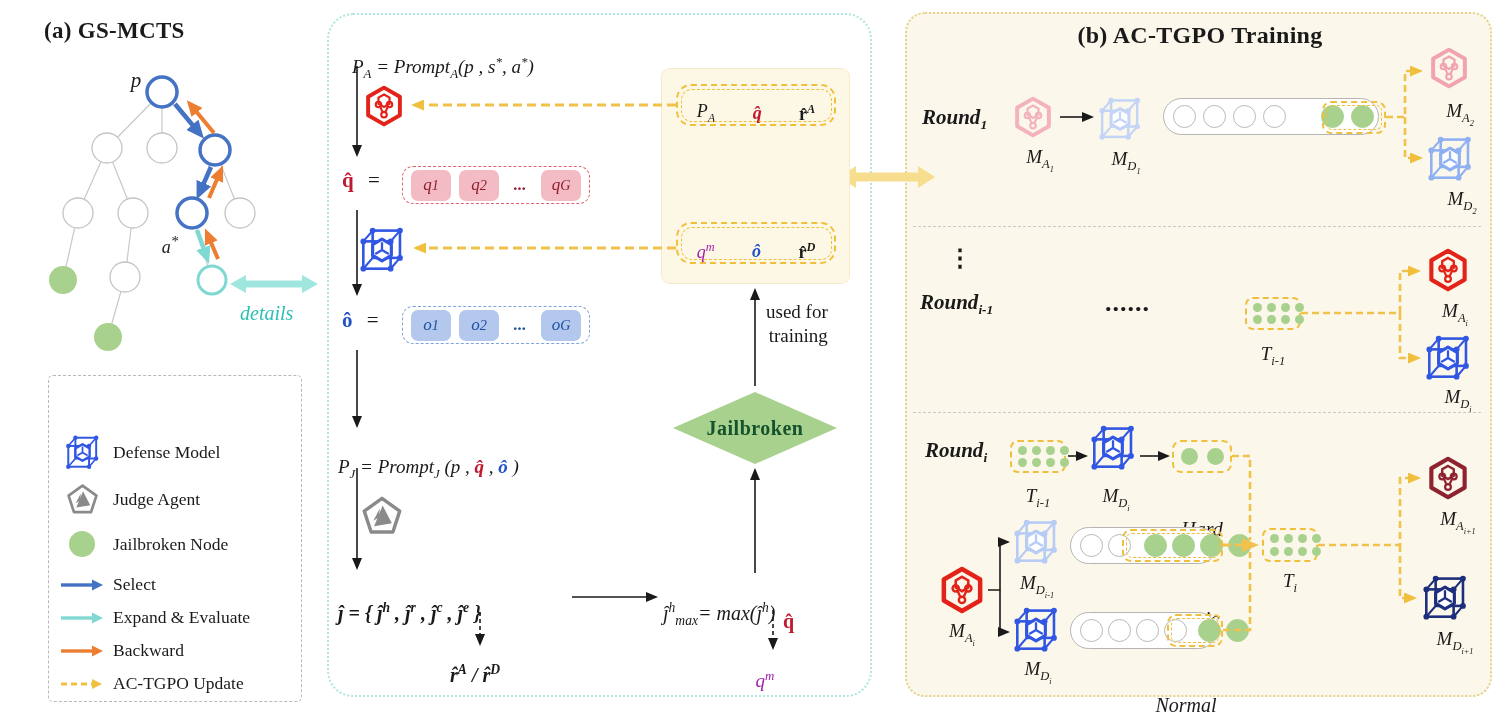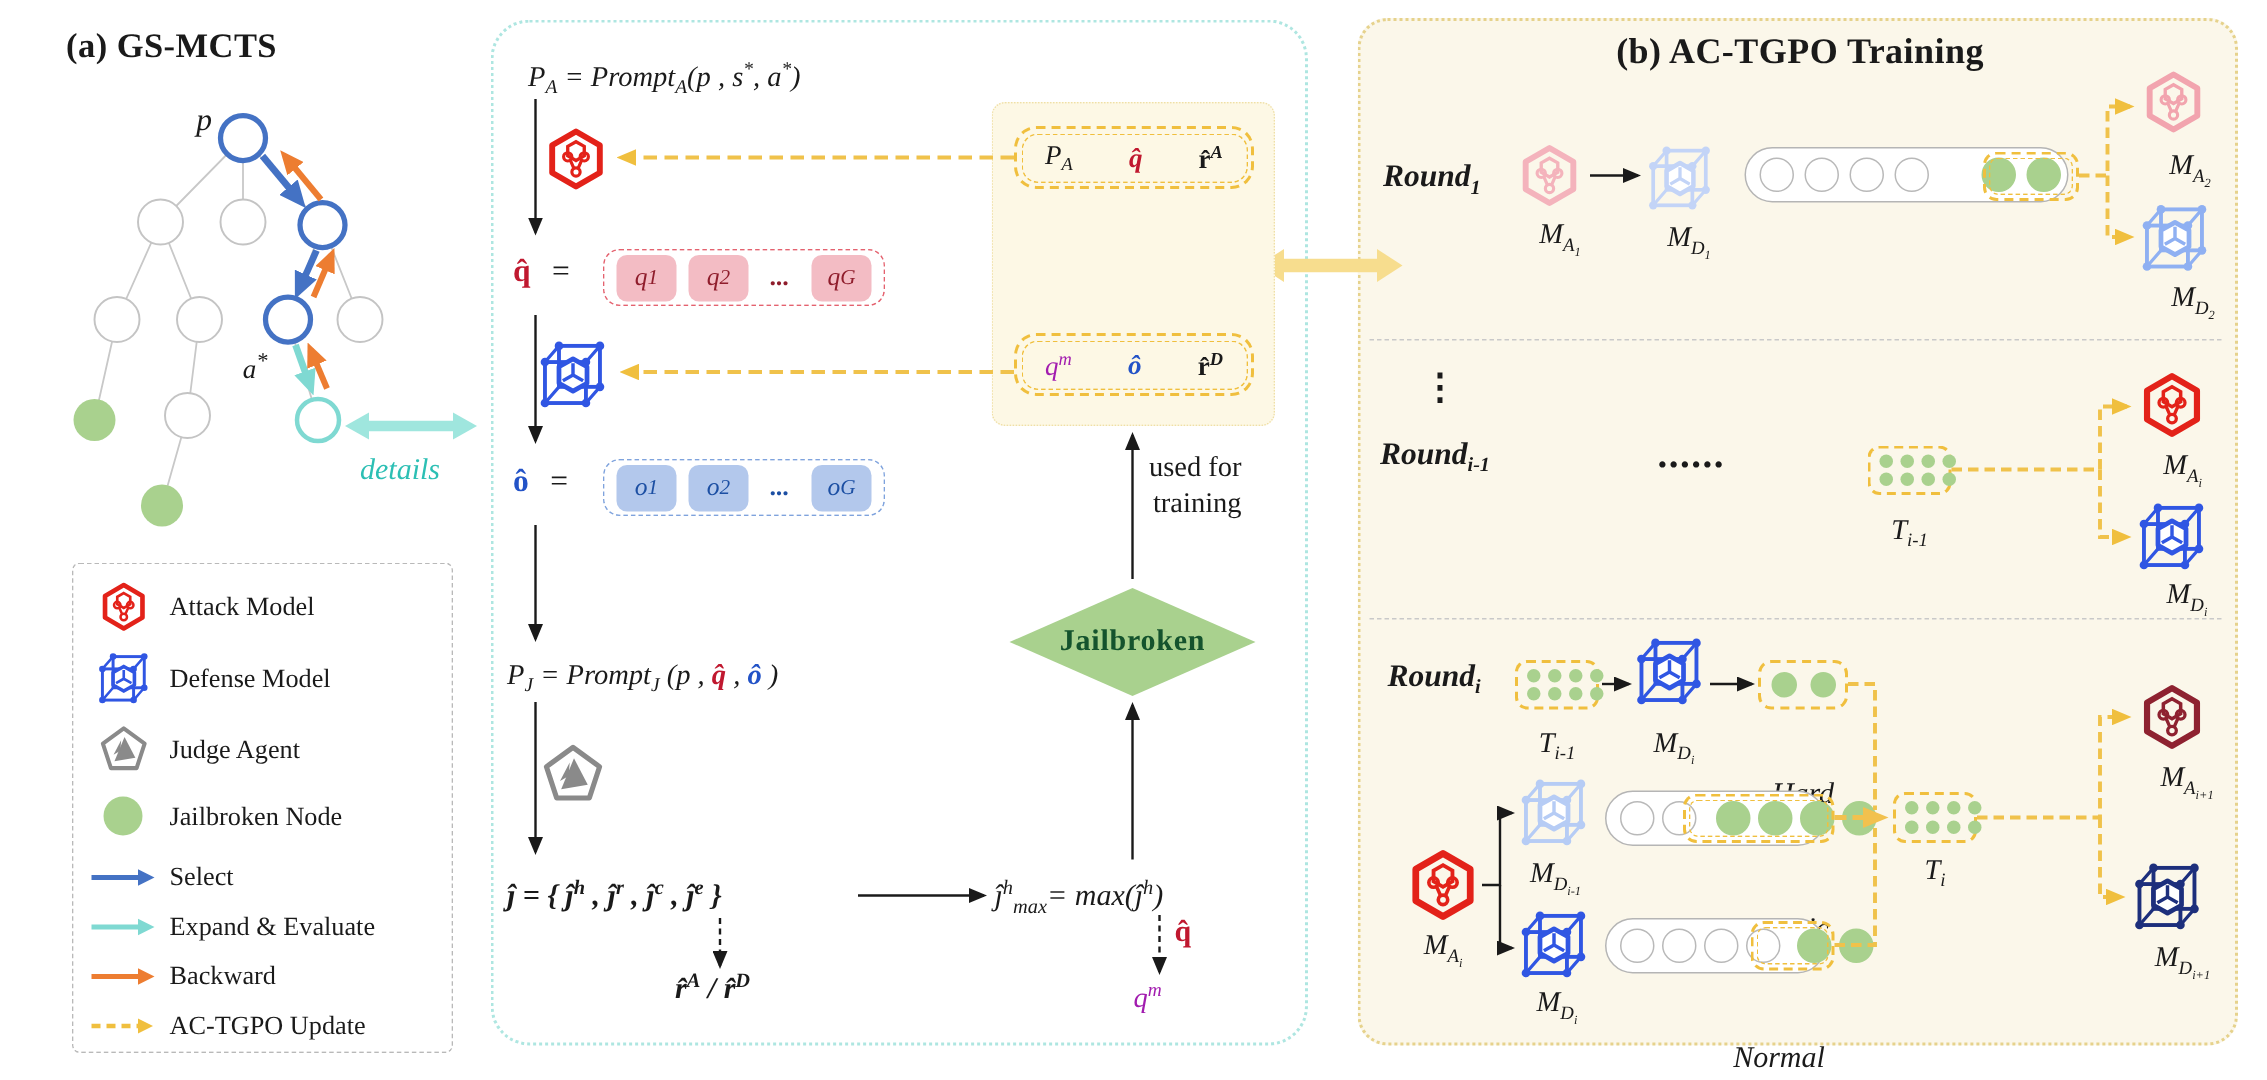--- a/index.html
+++ b/index.html
@@ -2,21 +2,21 @@
 <html><head>
 <meta charset="utf-8">
 <style>
   html,body{margin:0;padding:0;background:#fff;}
   #canvas{position:relative;width:1511px;height:720px;background:#ffffff;
           font-family:"Liberation Serif",serif;color:#1a1a1a;overflow:hidden;}
   .abs{position:absolute;}
   .ctr{transform:translateX(-50%);}
   svg.lay{position:absolute;left:0;top:0;pointer-events:none;}
   .title{font-weight:bold;font-size:23px;letter-spacing:.3px;}
-  .math{font-style:italic;font-size:19px;white-space:nowrap;}
+  .math{font-style:italic;font-size:19px;white-space:nowrap;margin-top:16px;}
   .math sub,.math sup{font-size:68%;font-style:italic;}
   .bold{font-weight:bold;}
   .red{color:#c0182f;} .blue2{color:#2353c7;} .dred{color:#a21caf;}
   .teal-t{color:#2cbfb4;}
   
   #midpanel{left:327px;top:13px;width:541px;height:680px;border:2px dotted #aee6e1;border-radius:26px;background:#fff;}
   #bpanel{left:905px;top:12px;width:583px;height:681px;border:2px dotted #e6d28c;border-radius:20px;background:#fbf7ea;}
   .divider{height:0;border-top:1.6px dashed #c9c9c9;}
   
   #legend{left:48px;top:375px;width:252px;height:325px;border:1.6px dashed #b9b9b9;border-radius:5px;}
@@ -112,28 +112,20 @@
 
   <div class="abs title" style="left:44px;top:18px;">(a) GS-MCTS</div>
 
   <div class="abs node-label" style="left:136px;top:80px;font-size:21px;">p</div>
   <div class="abs node-label" style="left:192px;top:212px;font-size:17px;">s<sup>*</sup></div>
   <div class="abs node-label" style="left:170px;top:245px;font-size:18px;">a<sup>*</sup></div>
   <div class="abs node-label" style="left:212px;top:281px;font-size:17px;">s</div>
   <div class="abs teal-t" style="left:240px;top:302px;font-style:italic;font-size:20px;">details</div>
 
   <div id="legend" class="abs">
-    <div class="lg-row" style="left:10px;top:12px;">
-      <span class="lg-ic">
-          <svg class="icon" width="33" height="33" style="color:#e32219">
-            <use href="#sym-attack"></use>
-          </svg>
-        </span>
-      <span class="lg-tx">Attack Model</span>
-    </div>
     <div class="lg-row" style="left:10px;top:107px;">
       <span class="lg-ic">
           <svg class="icon" width="33" height="33" style="color:#8a8a8a">
             <use href="#sym-judge"></use>
           </svg>
         </span>
       <span class="lg-tx">Judge Agent</span>
     </div>
     <div class="lg-row" style="left:10px;top:59px;">
       <span class="lg-ic">

